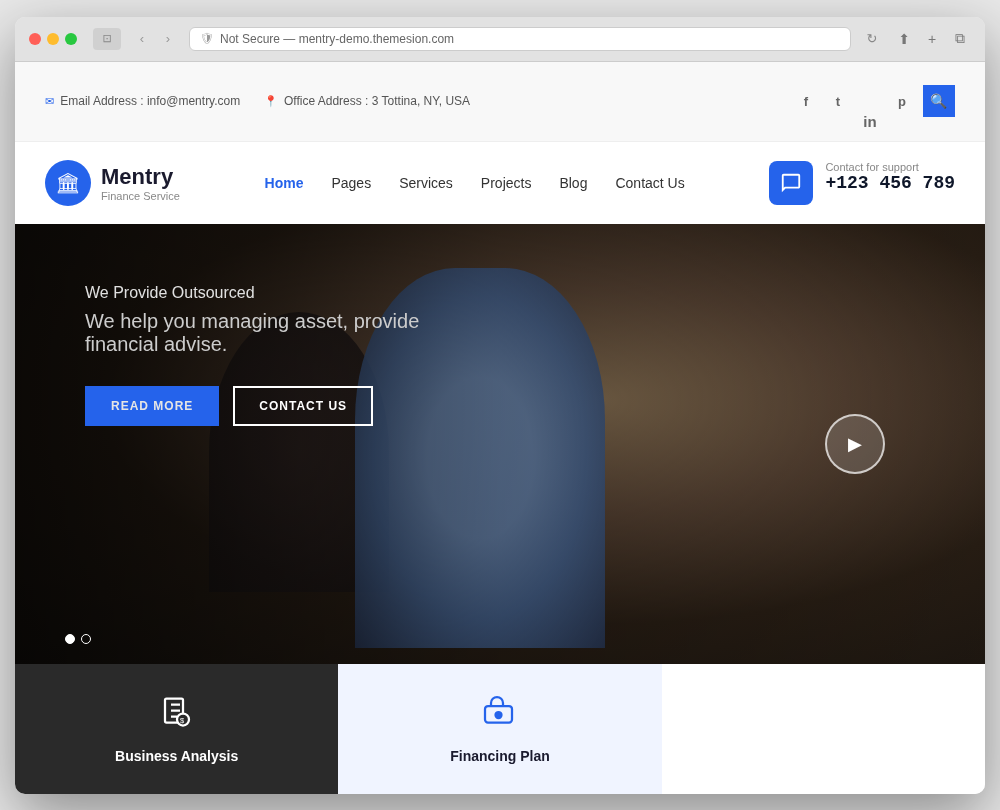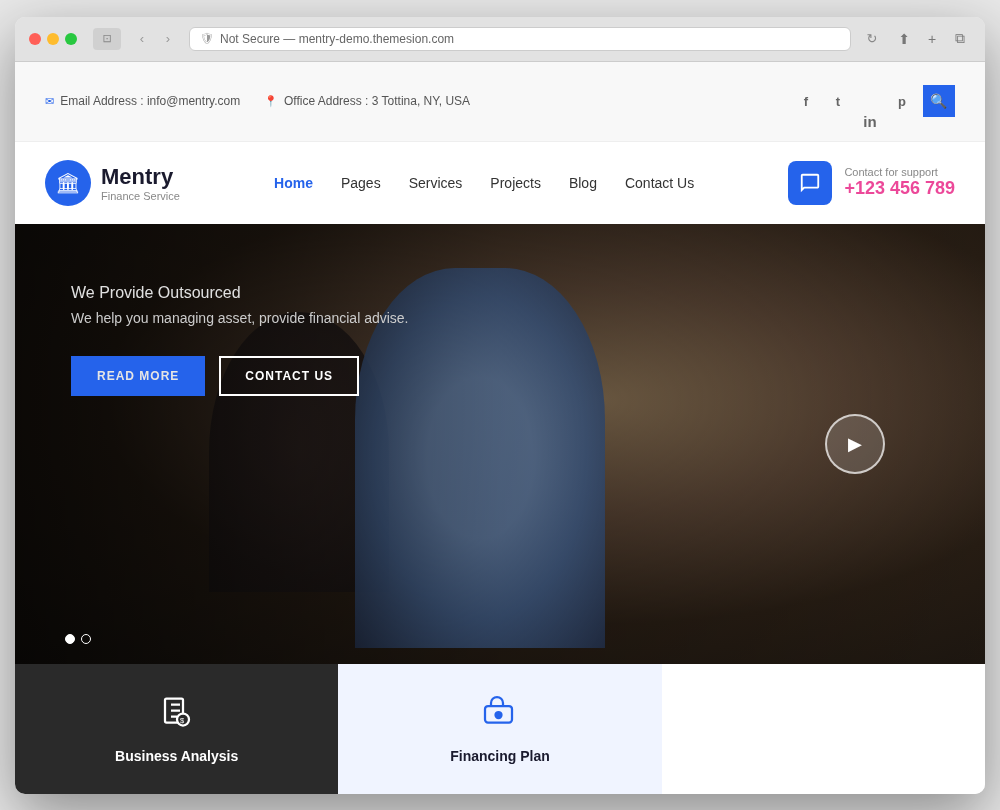--- a/index.html
+++ b/index.html
@@ -83,29 +83,29 @@
       width: 46px; height: 46px; background: #2563eb; border-radius: 50%;
       display: flex; align-items: center; justify-content: center;
       color: white; font-size: 20px;
     }
     .logo-text { }
     .logo-title { font-size: 22px; font-weight: 700; color: #1a1a2e; }
     .logo-subtitle { font-size: 11px; color: #888; }
     .nav { display: flex; gap: 28px; align-items: center; }
     .nav-item { font-size: 14px; color: #333; text-decoration: none; cursor: pointer; }
     .nav-item.active { color: #2563eb; font-weight: 600; }
-    .contact-support { display: flex; align-items: center; gap: 12px; }
+    .contact-support { display: flex; align-items: flex-start; gap: 12px; }
     .chat-icon-wrap {
       width: 44px; height: 44px; background: #2563eb; border-radius: 8px;
       display: flex; align-items: center; justify-content: center;
       color: white; font-size: 20px;
     }
     .support-text { }
     .support-label { font-size: 11px; color: #888; }
-    .support-number { font-size: 18px; font-weight: 700; color: #ec4899; }
+    .support-number { font-size: 18px; font-weight: 700; color: #0f172a; font-family: Liberation Mono, monospace; }
 
     
     .hero {
       position: relative;
       height: 440px;
       overflow: hidden;
       background: #1a1a2e;
     }
     .hero-bg {
       position: absolute; inset: 0;
@@ -132,26 +132,26 @@
       content: '';
       position: absolute;
       left: 35%; top: 10%;
       width: 250px; height: 380px;
       background: radial-gradient(ellipse, #6b8cba 30%, #4a6a9a 60%, #2a3a5a 100%);
       border-radius: 40% 40% 0 0;
       opacity: 0.9;
     }
     .hero-content {
       position: relative; z-index: 2;
-      padding: 60px 56px;
+      padding: 60px 70px;
       max-width: 520px;
     }
     .hero-subtitle { font-size: 16px; color: #e0e0e0; margin-bottom: 8px; }
     .hero-title { font-size: 68px; font-weight: 900; color: white; line-height: 1; margin-bottom: 16px; }
-    .hero-desc { font-size: 14px; color: #ccc; margin-bottom: 30px; }
+    .hero-desc { font-size: 20px; color: #ccc; margin-bottom: 30px; }
     .hero-buttons { display: flex; gap: 14px; }
     .btn-primary {
       background: #2563eb; color: #e5e5e5; border: none; padding: 13px 26px;
       font-size: 12px; font-weight: 700; letter-spacing: 1px; cursor: pointer; text-transform: uppercase;
     }
     .btn-outline {
       background: transparent; color: white; border: 2px solid white; padding: 11px 24px;
       font-size: 12px; font-weight: 700; letter-spacing: 1px; cursor: pointer; text-transform: uppercase;
     }
     .hero-dots {

